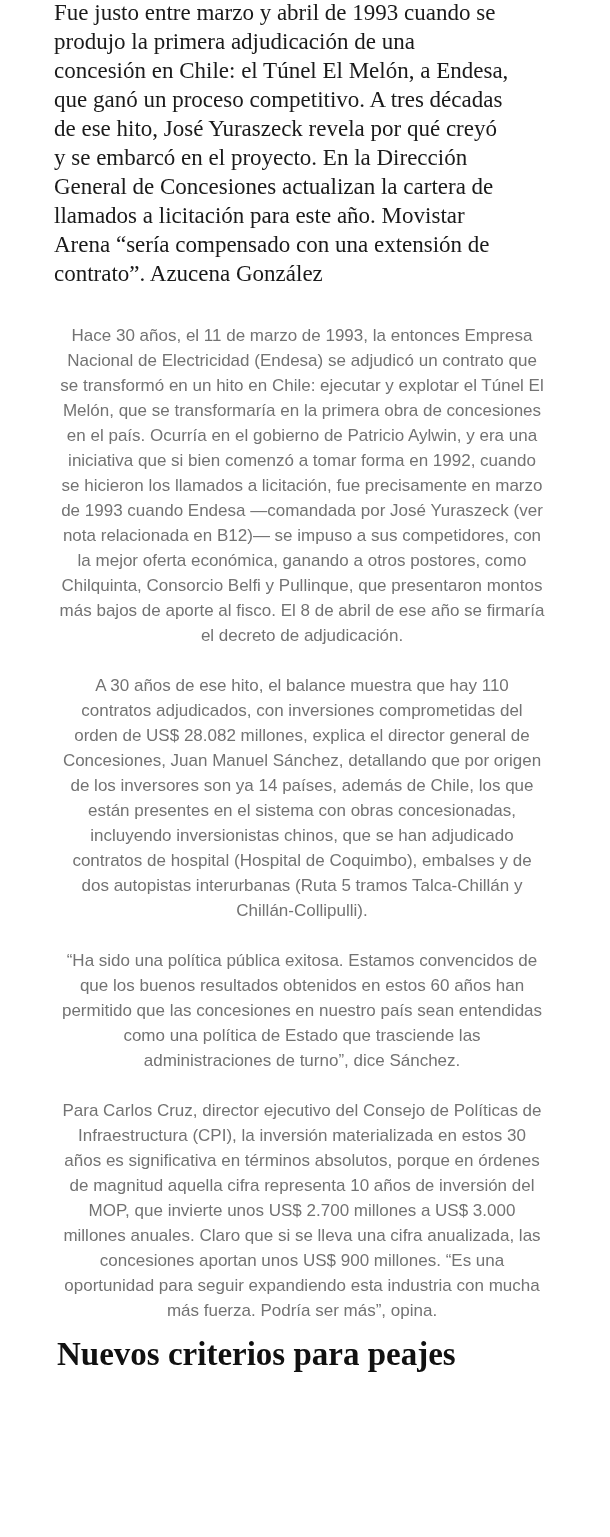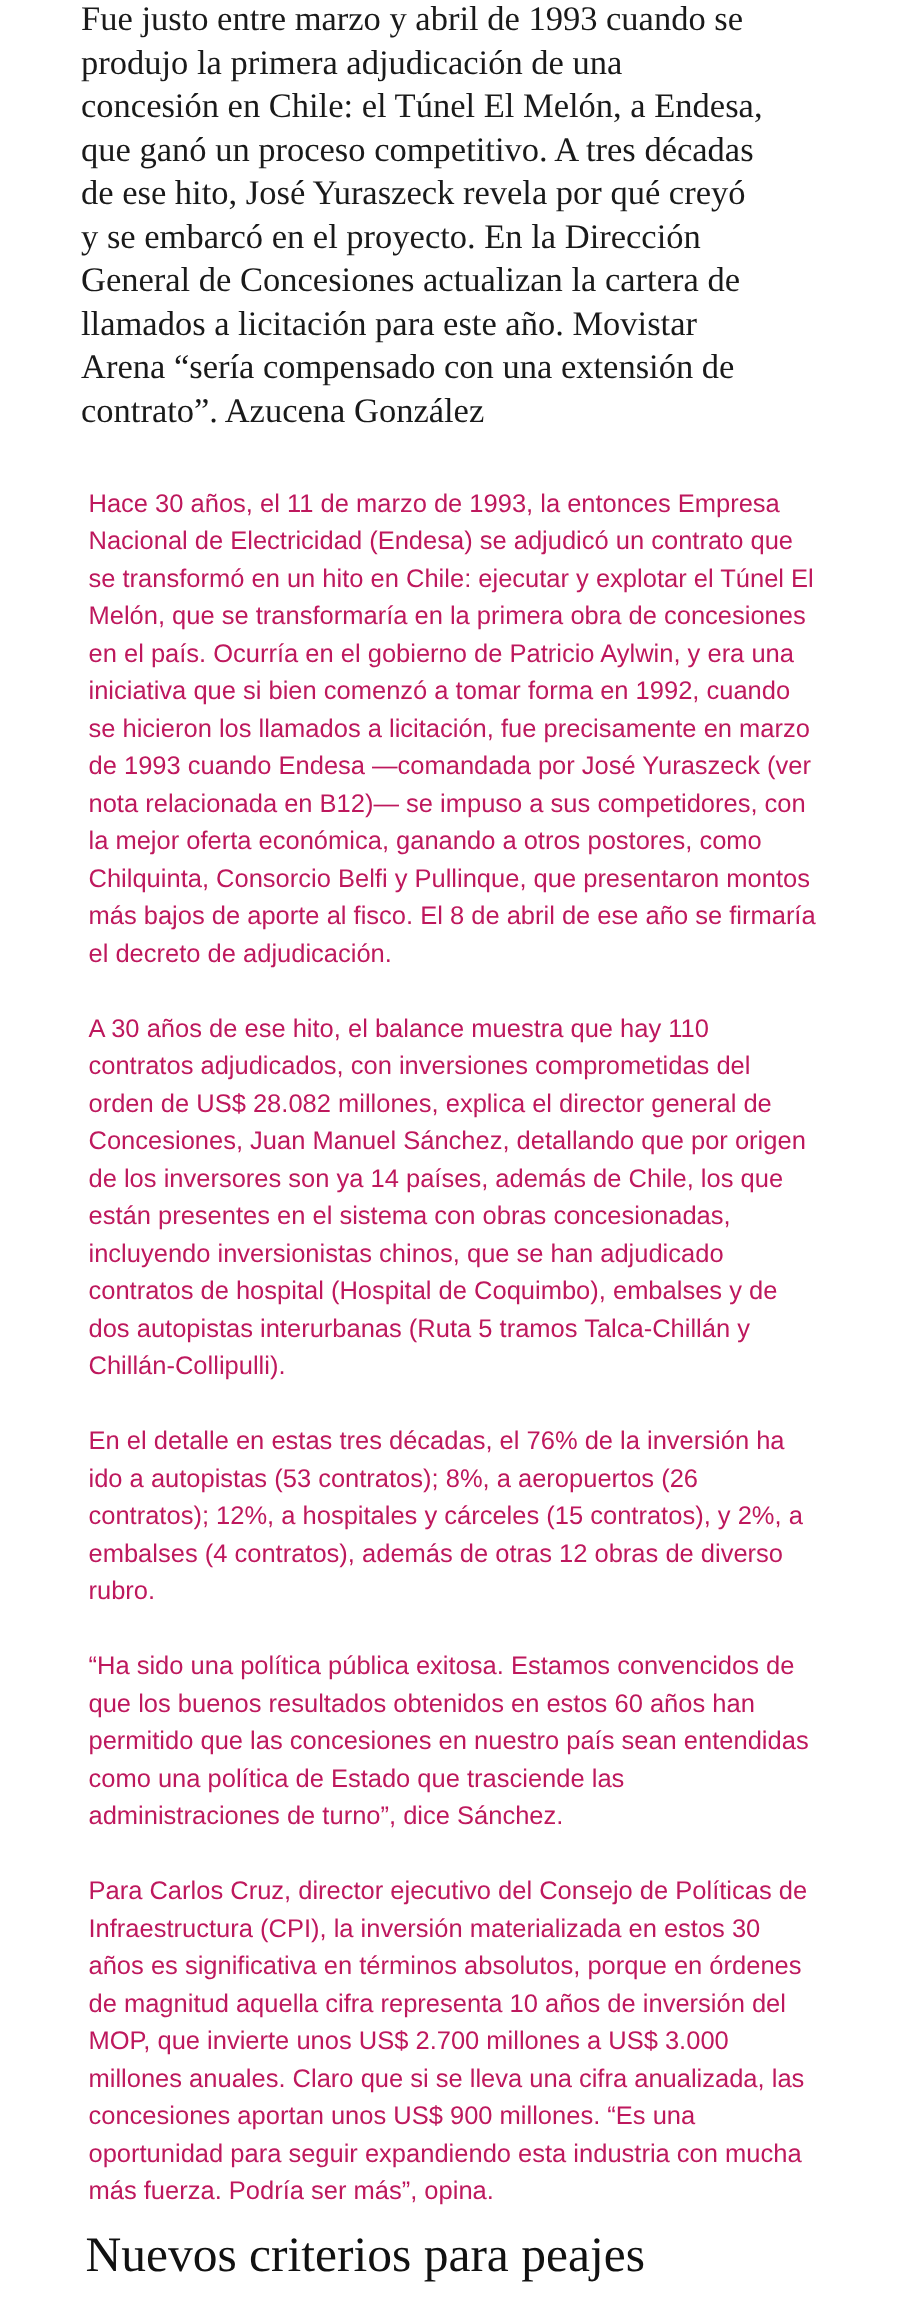--- a/index.html
+++ b/index.html
@@ -23,41 +23,41 @@
     font-size: 23px;
     line-height: 29px;
     color: #1a1a1a;
   }
   .body-text p {
     margin: 0 0 25px 59px;
     width: 486px;
     font-family: "Liberation Sans", sans-serif;
     font-size: 17px;
     line-height: 25px;
-    color: #be185d;
+    color: #737373;
+    text-align: center;
   }
   h2.section-heading {
     margin: -13px 0 0 57px;
     font-family: "Liberation Serif", serif;
-    font-weight: normal;
+    font-weight: bold;
     font-size: 33px;
     line-height: 1.2;
     color: #111111;
   }
 </style>
 </head>
 <body>
 
 <div class="article">
 
   <p class="deck">Fue justo entre marzo y abril de 1993 cuando se produjo la primera adjudicación de una concesión en Chile: el Túnel El Melón, a Endesa, que ganó un proceso competitivo. A tres décadas de ese hito, José Yuraszeck revela por qué creyó y se embarcó en el proyecto. En la Dirección General de Concesiones actualizan la cartera de llamados a licitación para este año. Movistar Arena “sería compensado con una extensión de contrato”. Azucena González</p>
 
   <div class="body-text">
     <p>Hace 30 años, el 11 de marzo de 1993, la entonces Empresa Nacional de Electricidad (Endesa) se adjudicó un contrato que se transformó en un hito en Chile: ejecutar y explotar el Túnel El Melón, que se transformaría en la primera obra de concesiones en el país. Ocurría en el gobierno de Patricio Aylwin, y era una iniciativa que si bien comenzó a tomar forma en 1992, cuando se hicieron los llamados a licitación, fue precisamente en marzo de 1993 cuando Endesa —comandada por José Yuraszeck (ver nota relacionada en B12)— se impuso a sus competidores, con la mejor oferta económica, ganando a otros postores, como Chilquinta, Consorcio Belfi y Pullinque, que presentaron montos más bajos de aporte al fisco. El 8 de abril de ese año se firmaría el decreto de adjudicación.</p>
     <p>A 30 años de ese hito, el balance muestra que hay 110 contratos adjudicados, con inversiones comprometidas del orden de US$ 28.082 millones, explica el director general de Concesiones, Juan Manuel Sánchez, detallando que por origen de los inversores son ya 14 países, además de Chile, los que están presentes en el sistema con obras concesionadas, incluyendo inversionistas chinos, que se han adjudicado contratos de hospital (Hospital de Coquimbo), embalses y de dos autopistas interurbanas (Ruta 5 tramos Talca-Chillán y Chillán-Collipulli).</p>
-    <p>En el detalle en estas tres décadas, el 76% de la inversión ha ido a autopistas (53 contratos); 8%, a aeropuertos (26 contratos); 12%, a hospitales y cárceles (15 contratos), y 2%, a embalses (4 contratos), además de otras 12 obras de diverso rubro.</p>
     <p>“Ha sido una política pública exitosa. Estamos convencidos de que los buenos resultados obtenidos en estos 60 años han permitido que las concesiones en nuestro país sean entendidas como una política de Estado que trasciende las administraciones de turno”, dice Sánchez.</p>
     <p>Para Carlos Cruz, director ejecutivo del Consejo de Políticas de Infraestructura (CPI), la inversión materializada en estos 30 años es significativa en términos absolutos, porque en órdenes de magnitud aquella cifra representa 10 años de inversión del MOP, que invierte unos US$ 2.700 millones a US$ 3.000 millones anuales. Claro que si se lleva una cifra anualizada, las concesiones aportan unos US$ 900 millones. “Es una oportunidad para seguir expandiendo esta industria con mucha más fuerza. Podría ser más”, opina.</p>
   </div>
 
   <h2 class="section-heading">Nuevos criterios para peajes</h2>
 
 </div>
 
 </body></html>

